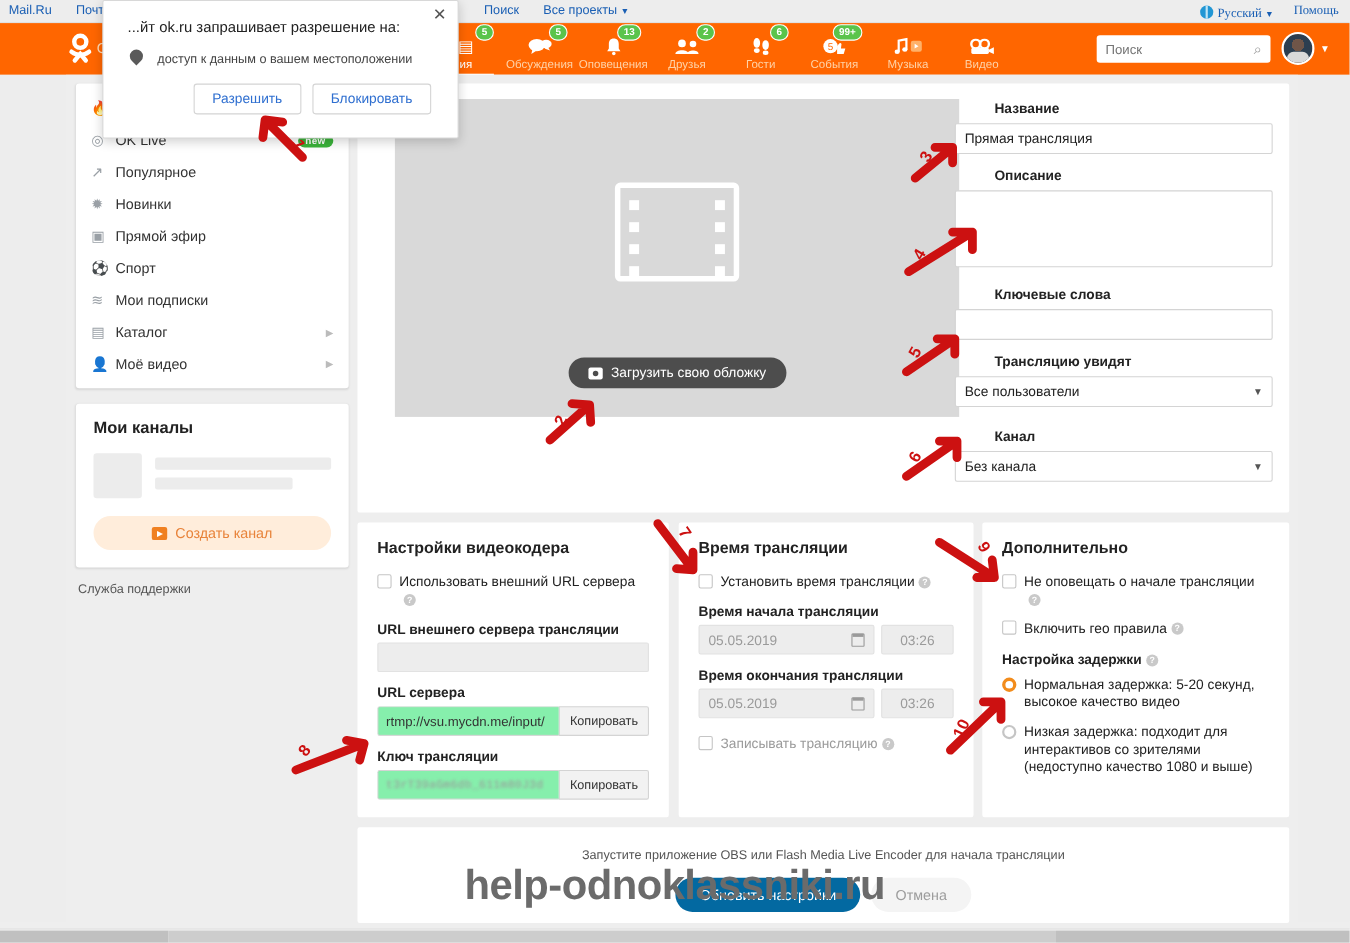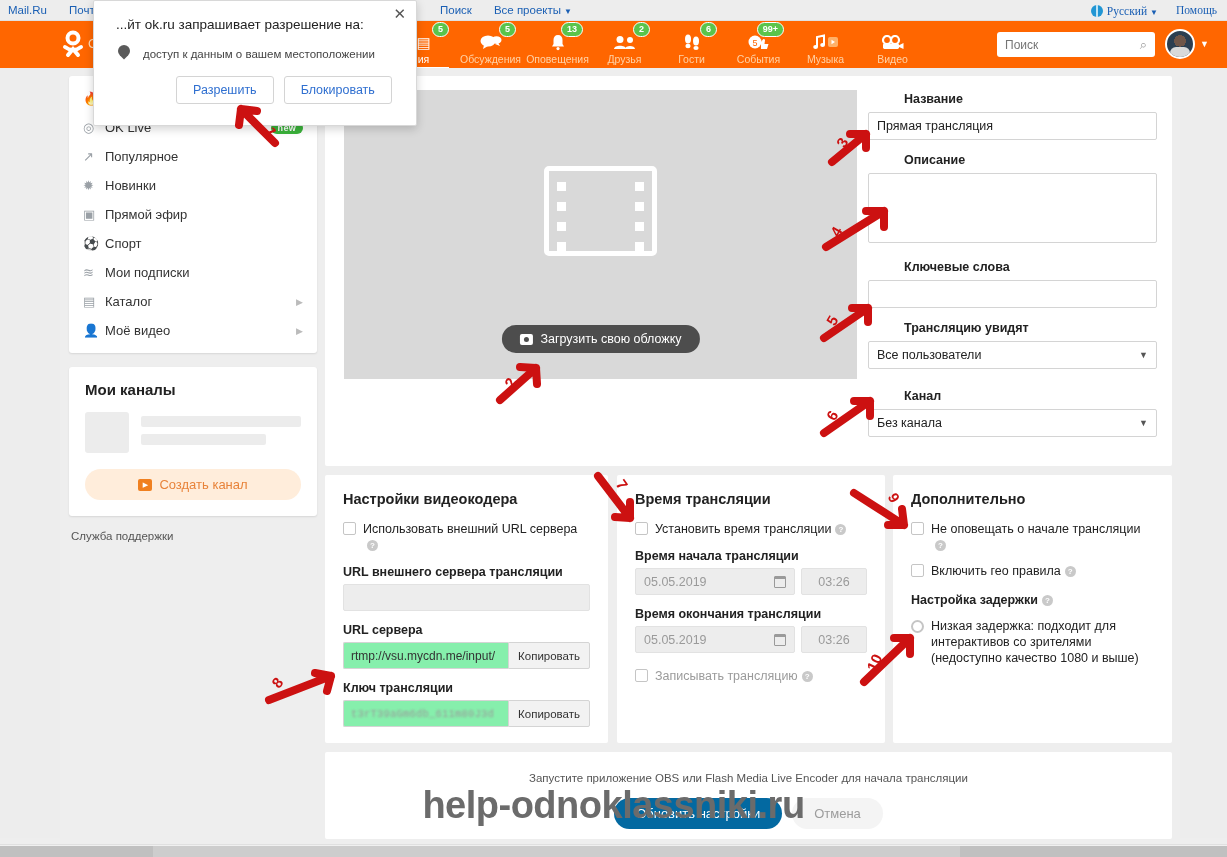--- a/index.html
+++ b/index.html
@@ -149,21 +149,21 @@
   .support-link {
     margin-top: 14px; font-size: 11.5px; color: #555; padding-left: 2px; cursor: pointer;
   }
 
   
   .main-panel {
     position: absolute; left: 325px; top: 76px; width: 847px; height: 390px;
     background: #fff; border-radius: 2px;
   }
   .video-preview {
-    position: absolute; left: 344px; top: 90px; width: 513px; height: 289px;
+    position: absolute; left: 359px; top: 90px; width: 513px; height: 289px;
     background: #d9d9d9;
     display: flex; flex-direction: column; align-items: center; justify-content: center;
   }
   .film-icon {
     width: 113px; height: 90px; border: 5px solid #fff; border-radius: 5px;
     position: relative; margin-bottom: 48px;
   }
   .film-hole {
     position: absolute; width: 9px; height: 9px; background: #fff;
   }
@@ -641,20 +641,24 @@
     <div class="p-title">Дополнительно</div>
     <div class="cb-row">
       <span class="cb-box"></span>
       <span class="cb-text"><span>Не оповещать о начале трансляции</span><span class="help-ico">?</span></span>
     </div>
     <div class="cb-row" style="margin-top:10px;">
       <span class="cb-box"></span>
       <span class="cb-text"><span>Включить гео правила</span><span class="help-ico">?</span></span>
     </div>
     <div class="p-sub" style="margin-top:14px;"><span>Настройка задержки</span><span class="help-ico">?</span></div>
+    <div class="radio-row">
+      <span class="radio-box checked"></span>
+      <span class="cb-text">Нормальная задержка: 5-20 секунд, высокое качество видео</span>
+    </div>
     <div class="radio-row" style="margin-top:11px;">
       <span class="radio-box"></span>
       <span class="cb-text">Низкая задержка: подходит для интерактивов со зрителями (недоступно качество 1080 и выше)</span>
     </div>
   </div>
 
   <div class="footer-panel">
     <div class="obs-text">Запустите приложение OBS или Flash Media Live Encoder для начала трансляции</div>
     <div class="footer-btns">
       <button class="btn-update">Обновить настройки</button>

